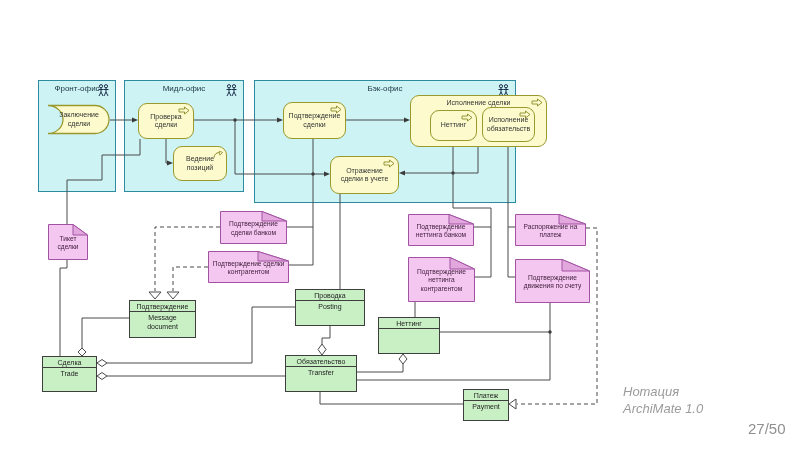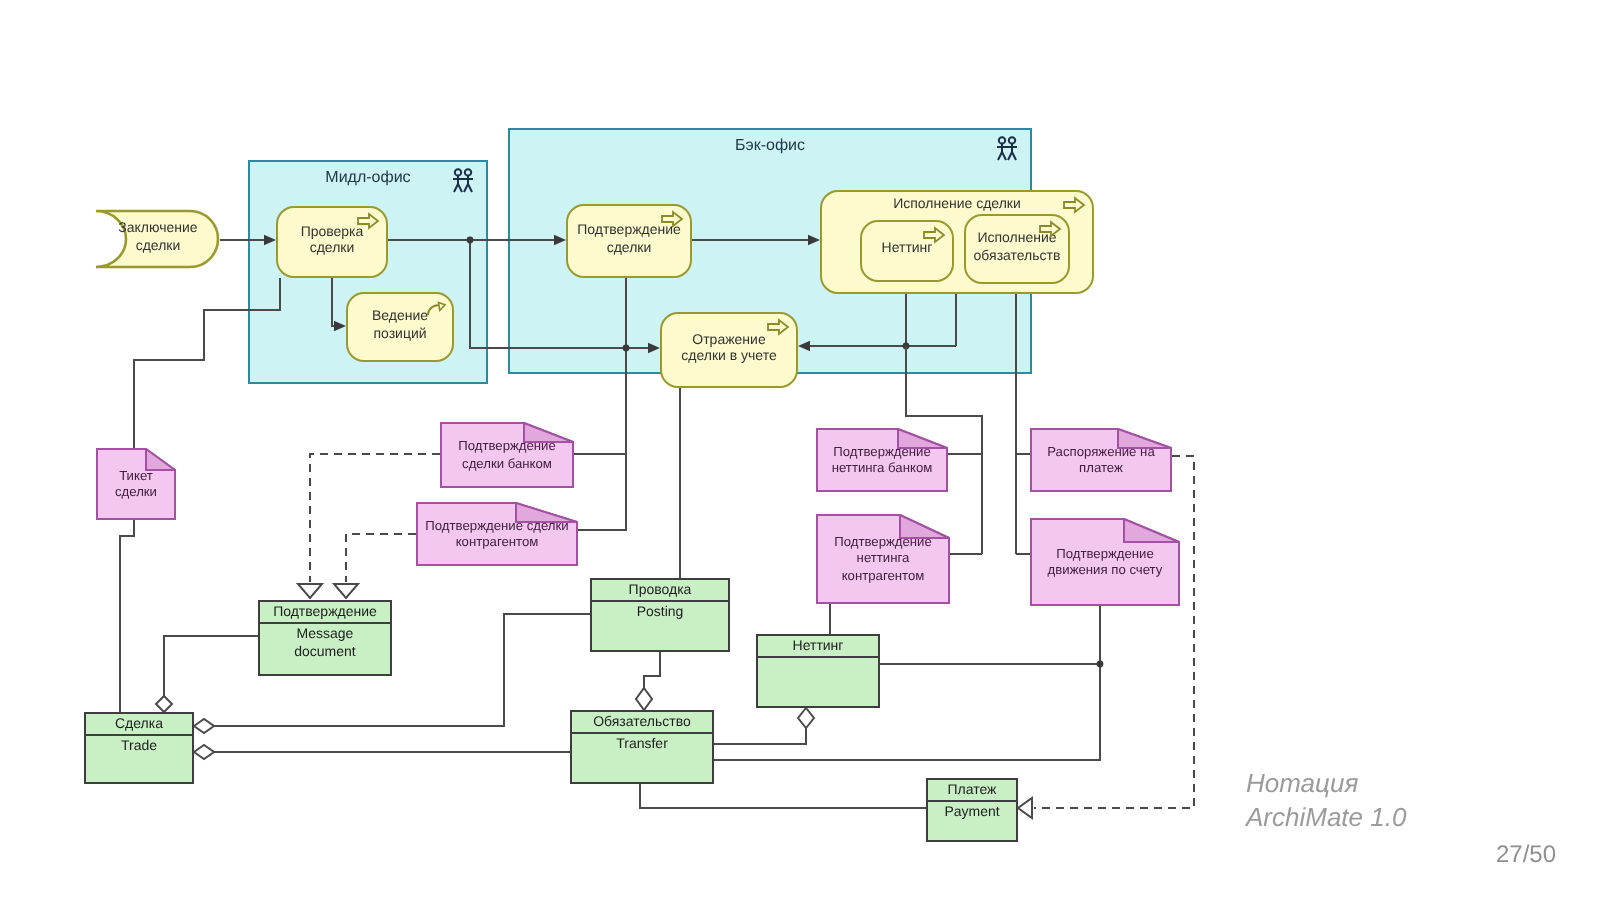--- a/index.html
+++ b/index.html
@@ -23,45 +23,56 @@
   .event .plabel{position:relative;padding-left:12px;padding-right:4px;}
   .rep{color:#43203f;font-size:6.6px;display:flex;align-items:center;justify-content:center;
        text-align:center;line-height:1.25;}
   .rep .rshape{position:absolute;left:0;top:0;}
   .rep .rlabel{position:relative;width:100%;padding:3px 2px 1px 2px;}
   .obj{background:#c9f0c5;border:1px solid #3e3e3e;color:#1d1d1d;font-size:7px;text-align:center;}
   .obj .hdr{border-bottom:1px solid #3e3e3e;padding:1.5px 2px;}
   .obj .obody{padding:2px 3px;line-height:1.25;}
   .note{position:absolute;left:623px;top:384px;color:#9b9b9b;font-size:13px;font-style:italic;
         line-height:1.28;z-index:3;}
-  .pagenum{position:absolute;left:748px;top:420px;color:#8f8f8f;font-size:12px;z-index:3;}
+  .pagenum{position:absolute;left:748px;top:420px;color:#8f8f8f;font-size:15px;z-index:3;}
   svg path.w{stroke:#4a4a4a;stroke-width:1;fill:none;}
   svg path.wd{stroke:#4a4a4a;stroke-width:1;fill:none;stroke-dasharray:4 3;}
   svg polygon.ah{fill:#3a3a3a;}
   svg polygon.hollow{fill:#fff;stroke:#4a4a4a;stroke-width:1;}
   svg circle.dot{fill:#3a3a3a;}
 </style>
 </head>
 <body>
 
 <div class="slide">
 
 
+  <div class="container" style="left:38px;top:80px;width:78px;height:112px">
+    <span class="clabel">Фронт-офис</span>
+    <svg class="actor" width="15" height="13" viewBox="0 0 15 13">
+        <g stroke="#1c2f4a" stroke-width="1" fill="none">
+          <circle cx="5" cy="2.2" r="1.6"></circle>
+          <path d="M5,3.8 V8 M2.5,5.5 H7.5 M5,8 L3,12 M5,8 L7,12"></path>
+          <circle cx="10" cy="2.2" r="1.6"></circle>
+          <path d="M10,3.8 V8 M7.5,5.5 H12.5 M10,8 L8,12 M10,8 L12,12"></path>
+        </g>
+      </svg>
+  </div>
   <div class="container" style="left:124px;top:80px;width:120px;height:112px">
     <span class="clabel">Мидл-офис</span>
     <svg class="actor" width="15" height="13" viewBox="0 0 15 13">
         <g stroke="#1c2f4a" stroke-width="1" fill="none">
           <circle cx="5" cy="2.2" r="1.6"></circle>
           <path d="M5,3.8 V8 M2.5,5.5 H7.5 M5,8 L3,12 M5,8 L7,12"></path>
           <circle cx="10" cy="2.2" r="1.6"></circle>
           <path d="M10,3.8 V8 M7.5,5.5 H12.5 M10,8 L8,12 M10,8 L12,12"></path>
         </g>
       </svg>
   </div>
-  <div class="container" style="left:254px;top:64px;width:262px;height:123px">
+  <div class="container" style="left:254px;top:80px;width:262px;height:123px">
     <span class="clabel">Бэк-офис</span>
     <svg class="actor" width="15" height="13" viewBox="0 0 15 13">
         <g stroke="#1c2f4a" stroke-width="1" fill="none">
           <circle cx="5" cy="2.2" r="1.6"></circle>
           <path d="M5,3.8 V8 M2.5,5.5 H7.5 M5,8 L3,12 M5,8 L7,12"></path>
           <circle cx="10" cy="2.2" r="1.6"></circle>
           <path d="M10,3.8 V8 M7.5,5.5 H12.5 M10,8 L8,12 M10,8 L12,12"></path>
         </g>
       </svg>
   </div>

